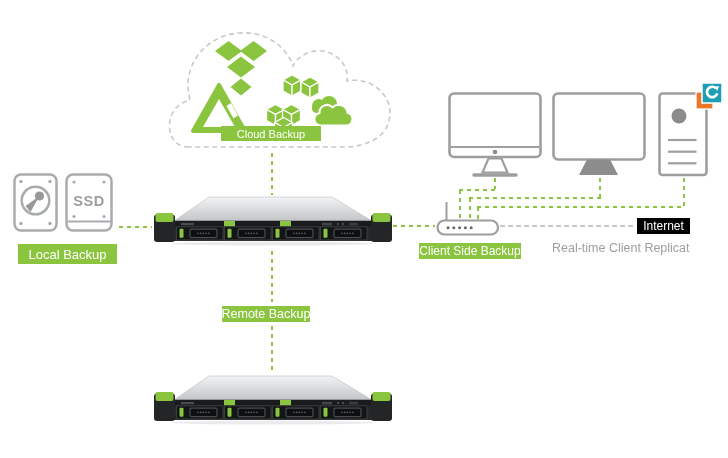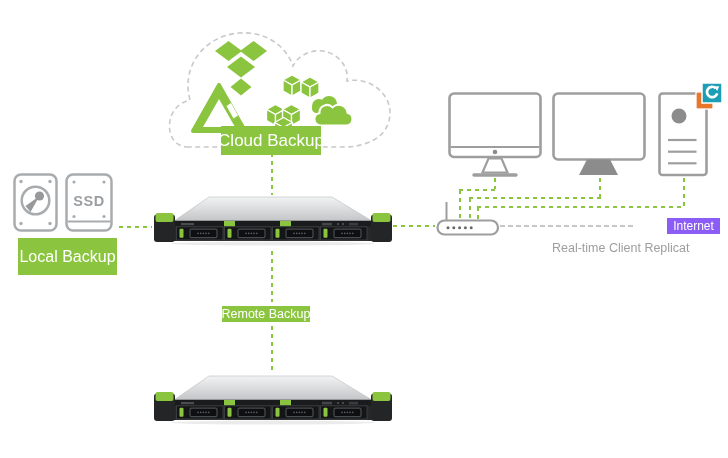--- a/index.html
+++ b/index.html
@@ -5,21 +5,21 @@
   html,body{margin:0;padding:0;background:#ffffff;}
   .stage{
     position:relative;width:728px;height:458px;background:#ffffff;overflow:hidden;
     font-family:"Liberation Sans",sans-serif;
   }
   .abs{position:absolute;}
   .label{
     position:absolute;display:flex;align-items:center;justify-content:center;
     background:#8BC53F;color:#ffffff;white-space:nowrap;
   }
-  .label.gray{background:#8b5cf6;margin-left:30px;}
+  .label.gray{background:#000000;}
   .plain-text{
     position:absolute;color:#9E9E9E;white-space:nowrap;background:transparent;
   }
   
   .dh,.dv{position:absolute;}
   .dh{height:2px;background-image:repeating-linear-gradient(90deg,#8BC53F 0,#8BC53F 4.5px,transparent 4.5px,transparent 8px);}
   .dv{width:2px;background-image:repeating-linear-gradient(180deg,#8BC53F 0,#8BC53F 4.5px,transparent 4.5px,transparent 8px);}
   .dh.gray{background-image:repeating-linear-gradient(90deg,#C6C6C6 0,#C6C6C6 4.5px,transparent 4.5px,transparent 8px);}
 </style>
 </head>
@@ -152,21 +152,21 @@
   <svg class="abs" style="left:306px;top:94px" width="47" height="33" viewBox="0 0 47 33">
     <g fill="#8BC53F">
       <circle cx="13" cy="12" r="7"></circle>
       <circle cx="23" cy="10" r="8"></circle>
       <rect x="6" y="10" width="25" height="9" rx="4.5"></rect>
     </g>
     <path d="M 14 31.5 L 40 31.5 A 6.5 6.5 0 0 0 41.5 18.7 A 8.8 8.8 0 0 0 26.5 13.4
              A 7.5 7.5 0 0 0 13.5 18.9 A 6.4 6.4 0 0 0 14 31.5 Z" fill="#8BC53F" stroke="#ffffff" stroke-width="2"></path>
   </svg>
 
-  <div class="label" style="left:221px;top:126px;width:100px;height:29px;font-size:17px">Cloud Backup</div>
+  <div class="label" style="left:221px;top:126px;width:100px;height:15px;font-size:11px">Cloud Backup</div>
 
   <svg class="abs" style="left:13px;top:173px" width="45" height="59" viewBox="0 0 45 59">
     <rect x="1.5" y="1.5" width="42" height="56" rx="6.5" fill="#ffffff" stroke="#A9ACAE" stroke-width="2.5"></rect>
     <circle cx="8" cy="8.5" r="1.7" fill="#A9ACAE"></circle>
       <circle cx="37" cy="8.5" r="1.7" fill="#A9ACAE"></circle>
     <circle cx="8" cy="50.5" r="1.7" fill="#A9ACAE"></circle>
       <circle cx="37" cy="50.5" r="1.7" fill="#A9ACAE"></circle>
     <circle cx="22.5" cy="27.5" r="13.8" fill="#ffffff" stroke="#A9ACAE" stroke-width="2.5"></circle>
     <circle cx="26.5" cy="23" r="4.6" fill="#98999B"></circle>
     <polygon points="26.5,23 12.5,33 17.5,39" fill="#98999B"></polygon>
@@ -175,21 +175,21 @@
   <svg class="abs" style="left:65px;top:173px" width="48" height="59" viewBox="0 0 48 59">
     <rect x="1.5" y="1.5" width="45" height="56" rx="6.5" fill="#ffffff" stroke="#A9ACAE" stroke-width="2.5"></rect>
     <circle cx="9" cy="9" r="1.6" fill="#A9ACAE"></circle>
       <circle cx="39" cy="9" r="1.6" fill="#A9ACAE"></circle>
     <circle cx="9" cy="43.5" r="1.6" fill="#A9ACAE"></circle>
       <circle cx="39" cy="43.5" r="1.6" fill="#A9ACAE"></circle>
     <line x1="2.5" y1="48.5" x2="45.5" y2="48.5" stroke="#A9ACAE" stroke-width="2.2"></line>
     <text x="24" y="33" text-anchor="middle" font-family="Liberation Sans, sans-serif" font-size="14.5" font-weight="bold" letter-spacing="0.5" fill="#9B9EA0">SSD</text>
   </svg>
 
-  <div class="label" style="left:18px;top:238px;width:99px;height:37px;font-size:16px">Local Backup</div>
+  <div class="label" style="left:18px;top:244px;width:99px;height:20px;font-size:13px">Local Backup</div>
 
   <svg class="abs" style="left:154px;top:196px" width="238" height="50" viewBox="0 0 238 50">
     <use href="#nas" xlink:href="#nas"></use>
   </svg>
 
   <svg class="abs" style="left:448px;top:92px" width="94" height="86" viewBox="0 0 94 86">
     <rect x="1.5" y="1.5" width="91" height="63.5" rx="4.5" fill="#ffffff" stroke="#9E9E9E" stroke-width="2.6"></rect>
     <line x1="2.5" y1="55" x2="91.5" y2="55" stroke="#9E9E9E" stroke-width="2.2"></line>
     <circle cx="47" cy="60" r="2.3" fill="#8C8C8C"></circle>
     <polygon points="40.5,66.5 53.5,66.5 59.5,80.5 34.5,80.5" fill="#ffffff" stroke="#9E9E9E" stroke-width="2.2"></polygon>
@@ -219,20 +219,21 @@
   <svg class="abs" style="left:436px;top:200px" width="64" height="36" viewBox="0 0 64 36">
     <line x1="10.5" y1="2" x2="10.5" y2="21" stroke="#9E9E9E" stroke-width="2"></line>
     <rect x="1.5" y="20.5" width="60.5" height="14" rx="7" fill="#ffffff" stroke="#9E9E9E" stroke-width="2.2"></rect>
     <circle cx="12" cy="27.8" r="1.5" fill="#66696B"></circle>
       <circle cx="17.8" cy="27.8" r="1.5" fill="#66696B"></circle>
     <circle cx="23.6" cy="27.8" r="1.5" fill="#66696B"></circle>
       <circle cx="29.4" cy="27.8" r="1.5" fill="#66696B"></circle>
     <circle cx="35.2" cy="27.8" r="1.5" fill="#66696B"></circle>
   </svg>
 
+  <div class="label" style="left:419px;top:243px;width:102px;height:16px;font-size:12px">Client Side Backup</div>
 
   <div class="label gray" style="left:637px;top:218px;width:53px;height:16px;font-size:12px">Internet</div>
 
   <div class="plain-text" style="left:552px;top:241px;font-size:12.5px">Real-time Client Replicat</div>
 
   <div class="label" style="left:222px;top:306px;width:88px;height:16px;font-size:12.5px">Remote Backup</div>
 
   <svg class="abs" style="left:154px;top:375px" width="238" height="50" viewBox="0 0 238 50">
     <use href="#nas" xlink:href="#nas"></use>
   </svg>

